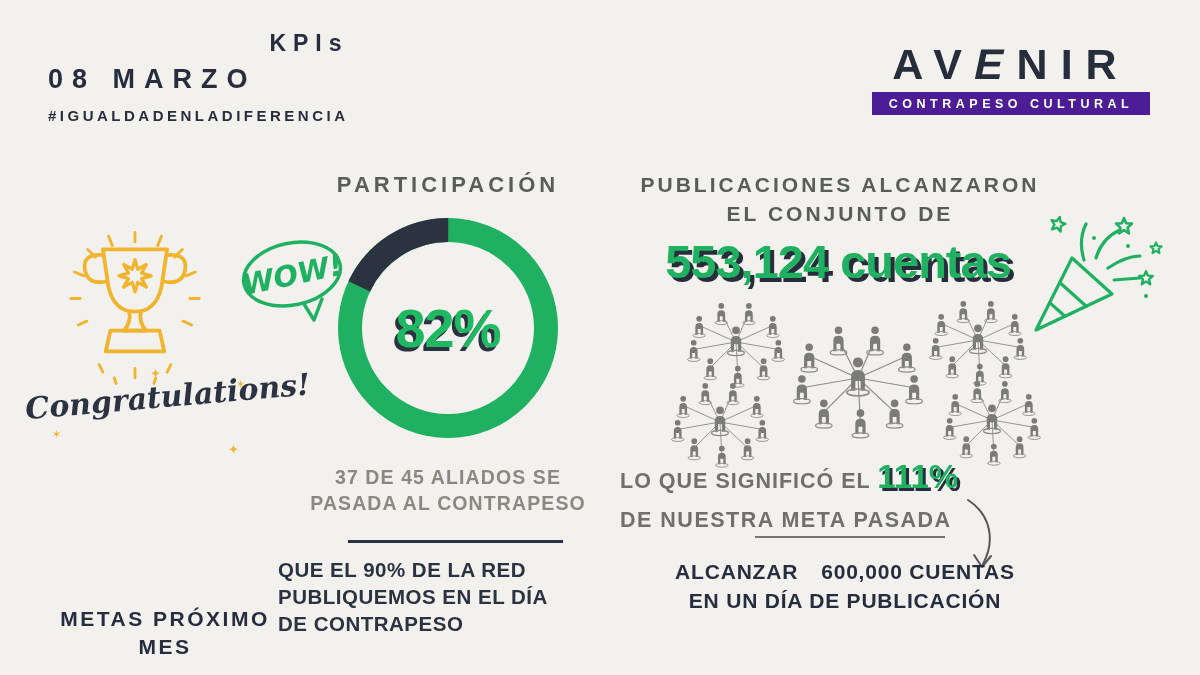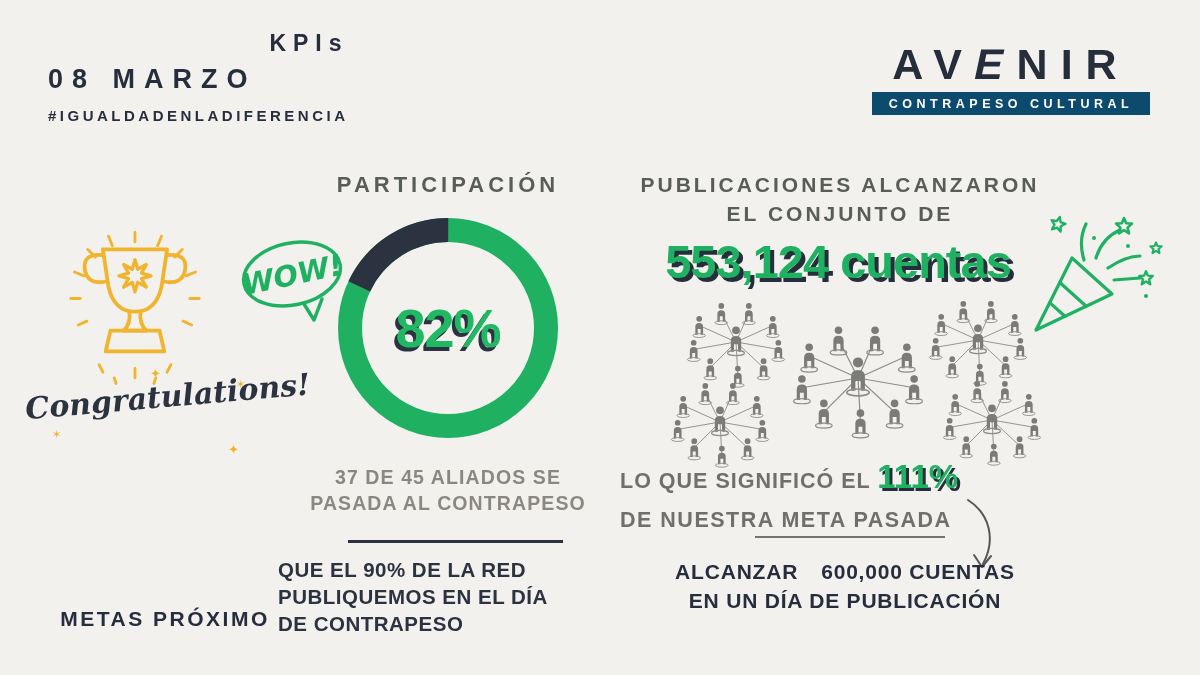--- a/index.html
+++ b/index.html
@@ -13,21 +13,21 @@
 
   
   .hdr-left{left:48px;top:30px;color:#262e3d;}
   .kpis-title{font-size:23px;font-weight:800;letter-spacing:7px;text-align:right;}
   .kpis-date{font-size:27px;font-weight:800;letter-spacing:9px;margin-top:7px;}
   .kpis-hashtag{font-size:15px;font-weight:800;letter-spacing:3.5px;margin-top:12px;}
 
   .logo{left:872px;top:40px;width:278px;text-align:center;}
   .brand{font-size:43px;font-weight:600;letter-spacing:13px;color:#272e3b;white-space:nowrap;}
   .brand .italic-e{display:inline-block;transform:skewX(-12deg);}
-  .brand-box{background:#0c4a6e;color:#ffffff;font-size:12.5px;font-weight:600;
+  .brand-box{background:#4c1d95;color:#ffffff;font-size:12.5px;font-weight:600;
     letter-spacing:4.5px;padding:5px 4px 4px;margin-top:3px;}
 
   
   .congrats{left:25px;top:381px;width:235px;text-align:center;
     font-family:"DejaVu Serif", serif;font-style:italic;font-weight:700;
     font-size:30px;color:#2c3340;transform:rotate(-5deg);}
   .sparkle{color:#f0b42e;font-size:13px;}
   .metas{left:40px;top:561px;width:250px;text-align:center;font-size:21px;
     font-weight:800;letter-spacing:2.5px;line-height:28px;color:#262e3d;margin-top:44px;}
 
@@ -90,20 +90,21 @@
 </svg>
 
 <div class="abs congrats">Congratulations!</div>
 <span class="abs sparkle" style="left:150px;top:366px;">✦</span>
 <span class="abs sparkle" style="left:236px;top:378px;font-size:11px;">✶</span>
 <span class="abs sparkle" style="left:52px;top:428px;font-size:11px;">✶</span>
 <span class="abs sparkle" style="left:228px;top:442px;">✦</span>
 
 <div class="abs metas">
   <div>METAS PRÓXIMO</div>
+  <div>MES</div>
 </div>
 
 <div class="abs part-title">PARTICIPACIÓN</div>
 
 <svg class="abs wow-svg" style="left:234px;top:232px;" width="122" height="100" viewBox="0 0 122 100">
   <g transform="rotate(-12 58 42)">
     <ellipse cx="58" cy="42" rx="49" ry="31" fill="none" stroke="#1fb161" stroke-width="3.5"></ellipse>
     <text x="58" y="53" text-anchor="middle" fill="#1fb161">WOW!</text>
   </g>
   <path d="M70,72 L80,88 L88,67" fill="none" stroke="#1fb161" stroke-width="3.5" stroke-linecap="round" stroke-linejoin="round"></path>

